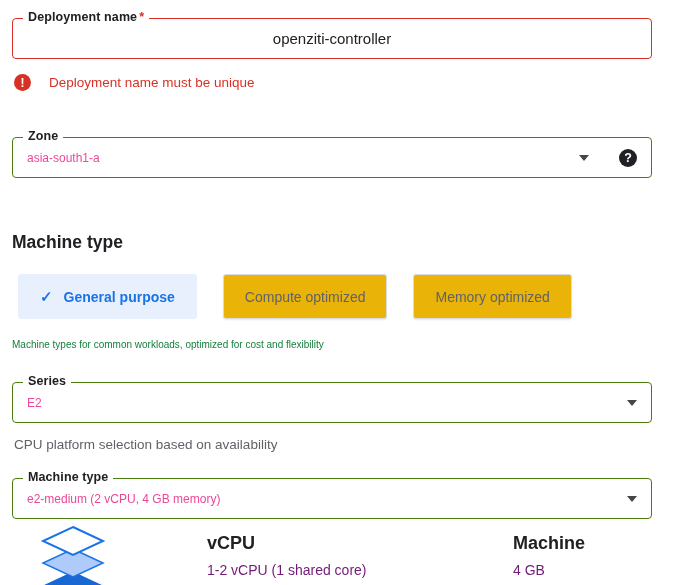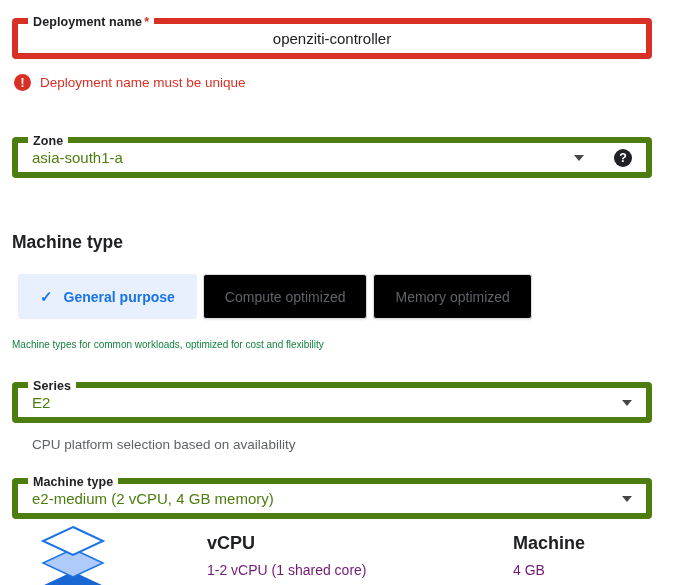--- a/index.html
+++ b/index.html
@@ -5,80 +5,80 @@
   * { box-sizing: border-box; }
   html,body { margin:0; padding:0; }
   body {
     width:680px; height:585px; background:#ffffff; overflow:hidden;
     font-family:"Liberation Sans", sans-serif; color:#202124;
   }
   .page { padding:0 16px 0 12px; width:668px; }
 
   
   .field {
-    position:relative; border:6px solid #4d7c0f; border-radius:4px;
+    position:relative; border:1px solid #4d7c0f; border-radius:4px;
     height:41px; display:flex; align-items:center; padding:0 14px;
     background:#fff; cursor:pointer;
   }
   .field.error { border-color:#d93025; }
   .float-label {
     position:absolute; top:-9px; left:10px; background:#fff; padding:0 5px;
     font-size:12.5px; font-weight:bold; color:#202124; letter-spacing:.1px;
     white-space:nowrap;
   }
   .req { color:#d93025; margin-left:2px; font-weight:bold; }
-  .field-value { font-size:15px; color:#4d7c0f; flex:1; }
+  .field-value { font-size:12px; color:#ec4899; flex:1; }
   .field input {
     border:none; outline:none; flex:1; font:inherit; font-size:15px;
     color:#202124; padding:0; background:transparent;text-align:center;
   }
   .dd-arrow {
     width:0; height:0; border-left:5.5px solid transparent;
     border-right:5.5px solid transparent; border-top:6.5px solid #444746;
     flex:none;
   }
   .zone-arrow { margin-right:30px; }
 
   .help-icon {
     flex:none; width:18px; height:18px; border-radius:50%;
     background:#202124; color:#fff; font-size:12.5px; font-weight:bold;
     display:flex; align-items:center; justify-content:center; cursor:pointer;
   }
   .help-icon::before { content:"?"; }
 
   
-  .error-row { display:flex; align-items:center; gap:9px; margin-top:15px; margin-left:2px; }
+  .error-row { display:flex; align-items:center; gap:18px; margin-top:15px; margin-left:2px; }
   .error-icon {
     flex:none; width:17px; height:17px; border-radius:50%; background:#d93025;
     color:#fff; font-size:12px; font-weight:bold;
     display:flex; align-items:center; justify-content:center;
   }
   .error-icon::before { content:"!"; }
   .error-text { color:#d93025; font-size:13.5px; }
 
   
   .section-heading { margin-top:54px; font-size:17.5px; font-weight:bold; color:#202124; }
 
   
-  .tabs { display:flex; gap:6px; margin-top:21px; margin-left:6px; }
+  .tabs { display:flex; gap:26px; margin-top:21px; margin-left:6px; }
   .tab {
     height:45px; padding:0 21px; display:flex; align-items:center; gap:11px;
-    background:#000000; border:1px solid #dadce0; border-radius:3px;
+    background:#eab308; border:1px solid #dadce0; border-radius:3px;
     font-size:14px; color:#5f6368; cursor:pointer; box-shadow:0 1px 2px rgba(60,64,67,.12);
   }
   .tab.selected {
     background:#e8f0fe; border-color:#e8f0fe; color:#1a73e8; font-weight:bold;
     box-shadow:none;
   }
   .check-icon { color:#1a73e8; font-size:15px; font-weight:bold; }
   .check-icon::before { content:"\2713"; }
 
   .caption { margin-top:20px; font-size:10px; color:#15803d; }
 
-  .helper-text { margin-top:14px; margin-left:20px; font-size:13.5px; color:#5f6368; }
+  .helper-text { margin-top:14px; margin-left:2px; font-size:13.5px; color:#5f6368; }
 
   .mt-zone   { margin-top:46px; }
   .mt-series { margin-top:32px; }
   .mt-mtype  { margin-top:26px; }
 
   
   .spec { display:flex; align-items:flex-start; margin-top:6px; padding-left:28px; }
   .layers-icon { flex:none; width:66px; }
   .spec-col-1 { margin-left:101px; width:306px; padding-top:8px; }
   .spec-col-2 { padding-top:8px; }

